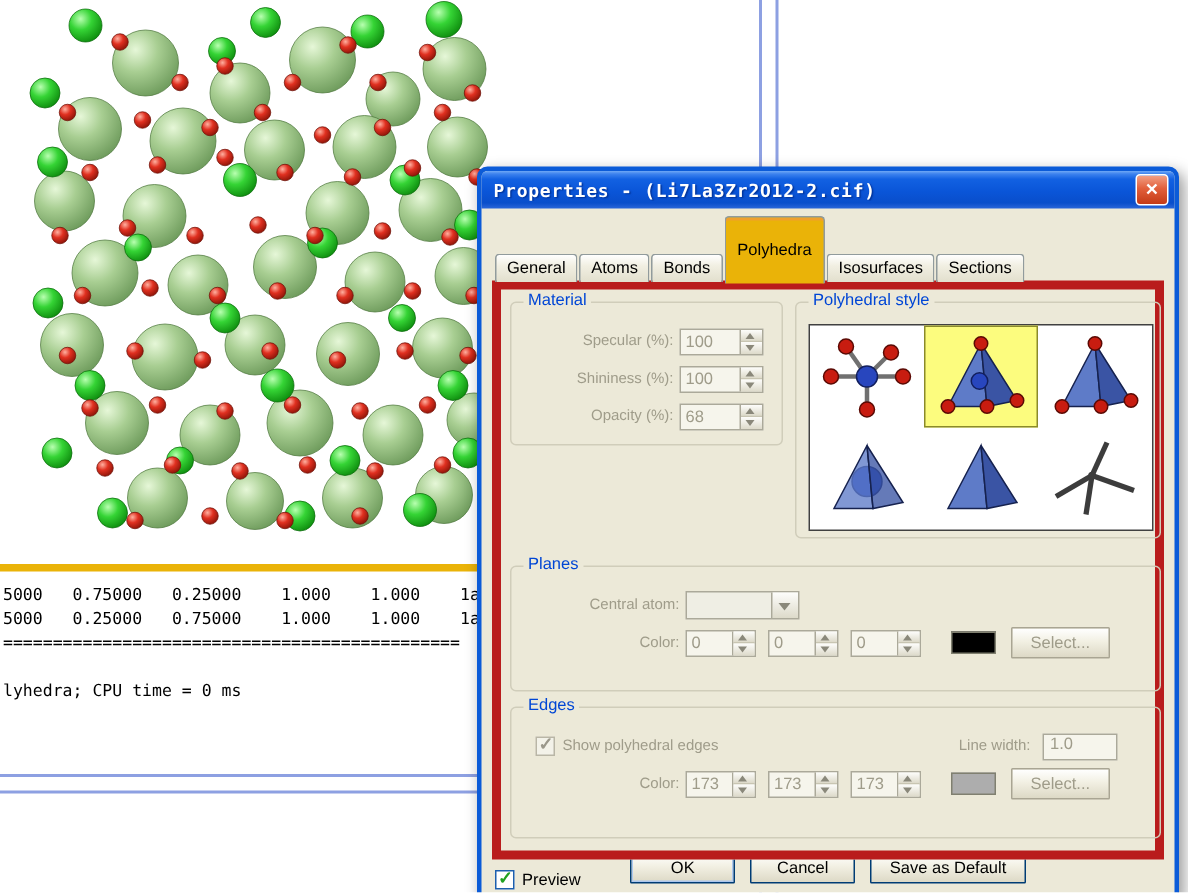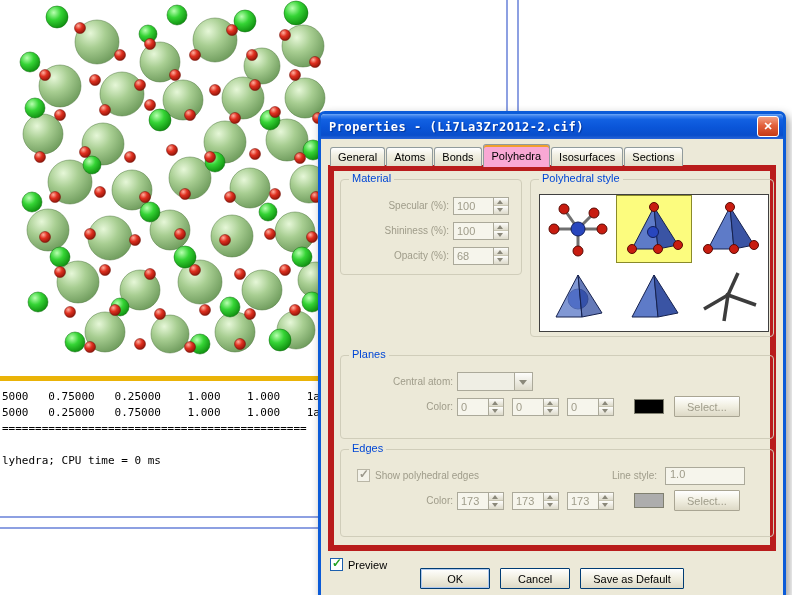--- a/index.html
+++ b/index.html
@@ -26,21 +26,21 @@
     background:linear-gradient(180deg,#6FA8F5 0%,#3C82EE 8%,#1261E2 22%,#0A55D8 55%,#094ECB 85%,#2A66D9 100%);}
   .title-text{color:#fff;font-family:"DejaVu Sans Mono",monospace;font-weight:bold;font-size:12px;
     letter-spacing:.5px;text-shadow:1px 1px 1px #00339A;white-space:nowrap;overflow:hidden;}
   .close-btn{margin-left:auto;width:20px;height:19px;border:1px solid #fff;border-radius:3px;
     background:linear-gradient(180deg,#F2A084 0%,#E2603C 45%,#C43A16 100%);color:#fff;font-size:11px;
     font-weight:bold;display:flex;align-items:center;justify-content:center;cursor:pointer;}
 
   .tabs{display:flex;gap:1px;margin:5px 8px 0 9px;position:relative;z-index:3;align-items:flex-end;}
   .tab{font-size:11px;padding:3px 7px;border:1px solid #919B9C;border-bottom:none;
     border-radius:3px 3px 0 0;background:linear-gradient(#FFFFFF,#F1EFE2 40%,#E2DFCD);color:#000;}
-  .tab.active{background:#f9a8d4;padding:5px 8px;margin-bottom:-1px;
+  .tab.active{background:#eab308;padding:16px 8px;margin-bottom:-1px;
     box-shadow:inset 0 2px 0 #F0A02C;}
 
   .tab-frame{position:relative;margin:0 7px;margin-top:-1px;height:374px;
     border:6px solid #b91c1c;background:#ECE9D8;z-index:2;}
 
   .group{position:absolute;border:1px solid #D0CDBA;border-radius:4px;box-sizing:border-box;}
   .legend{position:absolute;top:-8px;left:8px;background:#ECE9D8;padding:0 3px;font-size:11px;color:#0046D5;}
   .g-material{left:6px;top:8px;width:182px;height:96px;}
   .g-style{left:196px;top:8px;width:244px;height:158px;}
   .g-planes{left:6px;top:184px;width:434px;height:84px;}
@@ -64,21 +64,21 @@
     border-right:3px solid transparent;border-bottom:4px solid #8A887A;}
   .sb.dn::after{content:"";position:absolute;left:3px;top:2px;border-left:3px solid transparent;
     border-right:3px solid transparent;border-top:4px solid #8A887A;}
 
   .dd{width:76px;height:19px;box-sizing:border-box;border:1px solid #ABA99A;background:#EFEEE4;display:flex;}
   .dd-btn{margin-left:auto;width:17px;background:linear-gradient(#FDFDFB,#DDDACA);
     border-left:1px solid #ABA99A;position:relative;}
   .dd-btn::after{content:"";position:absolute;left:4px;top:7px;border-left:4px solid transparent;
     border-right:4px solid transparent;border-top:5px solid #8A887A;}
 
-  .txtbox{width:80px;height:18px;box-sizing:border-box;border:1px solid #ABA99A;background:#F6F5EC;
+  .txtbox{width:50px;height:18px;box-sizing:border-box;border:1px solid #ABA99A;background:#F6F5EC;
     font-size:11px;color:#9F9C8A;padding:0 0 0 4px;}
 
   .swatch{width:30px;height:15px;border:1px solid #808070;box-sizing:border-box;}
 
   .xpbtn{height:21px;box-sizing:border-box;border:1px solid #003C74;border-radius:1px;font-size:11px;color:#000;
     background:linear-gradient(#FFFFFF,#F2F0E3 45%,#DDD9C6);display:inline-flex;align-items:center;
     justify-content:center;padding:0 12px;cursor:pointer;}
   .xpbtn.dim{color:#9F9C8A;border-color:#A9A593;}
   .xpbtn.default{box-shadow:inset 0 0 0 1px #AEC8EE;}
 
@@ -433,21 +433,21 @@
           <span class="xpbtn dim">Select...</span>
         </div>
       </div>
 
       <div class="group g-edges">
         <span class="legend">Edges</span>
         <div class="row" style="padding-left:16px;">
           <span class="cb dim checked"></span>
           <span class="dlabel" style="margin-left:5px;">Show polyhedral edges</span>
           <span class="ml-auto">
-            <span class="dlabel">Line style:</span>
+            <span class="dlabel">Line width:</span>
             <span class="gap8"></span>
             <span class="txtbox">1.0</span>
             <span style="width:28px;flex:none;"></span>
           </span>
         </div>
         <div class="row">
           <span class="dlabel lbl108">Color:</span>
           <span class="spin wide">
             <span class="spin-val">173</span>
             <span class="spin-btns">

